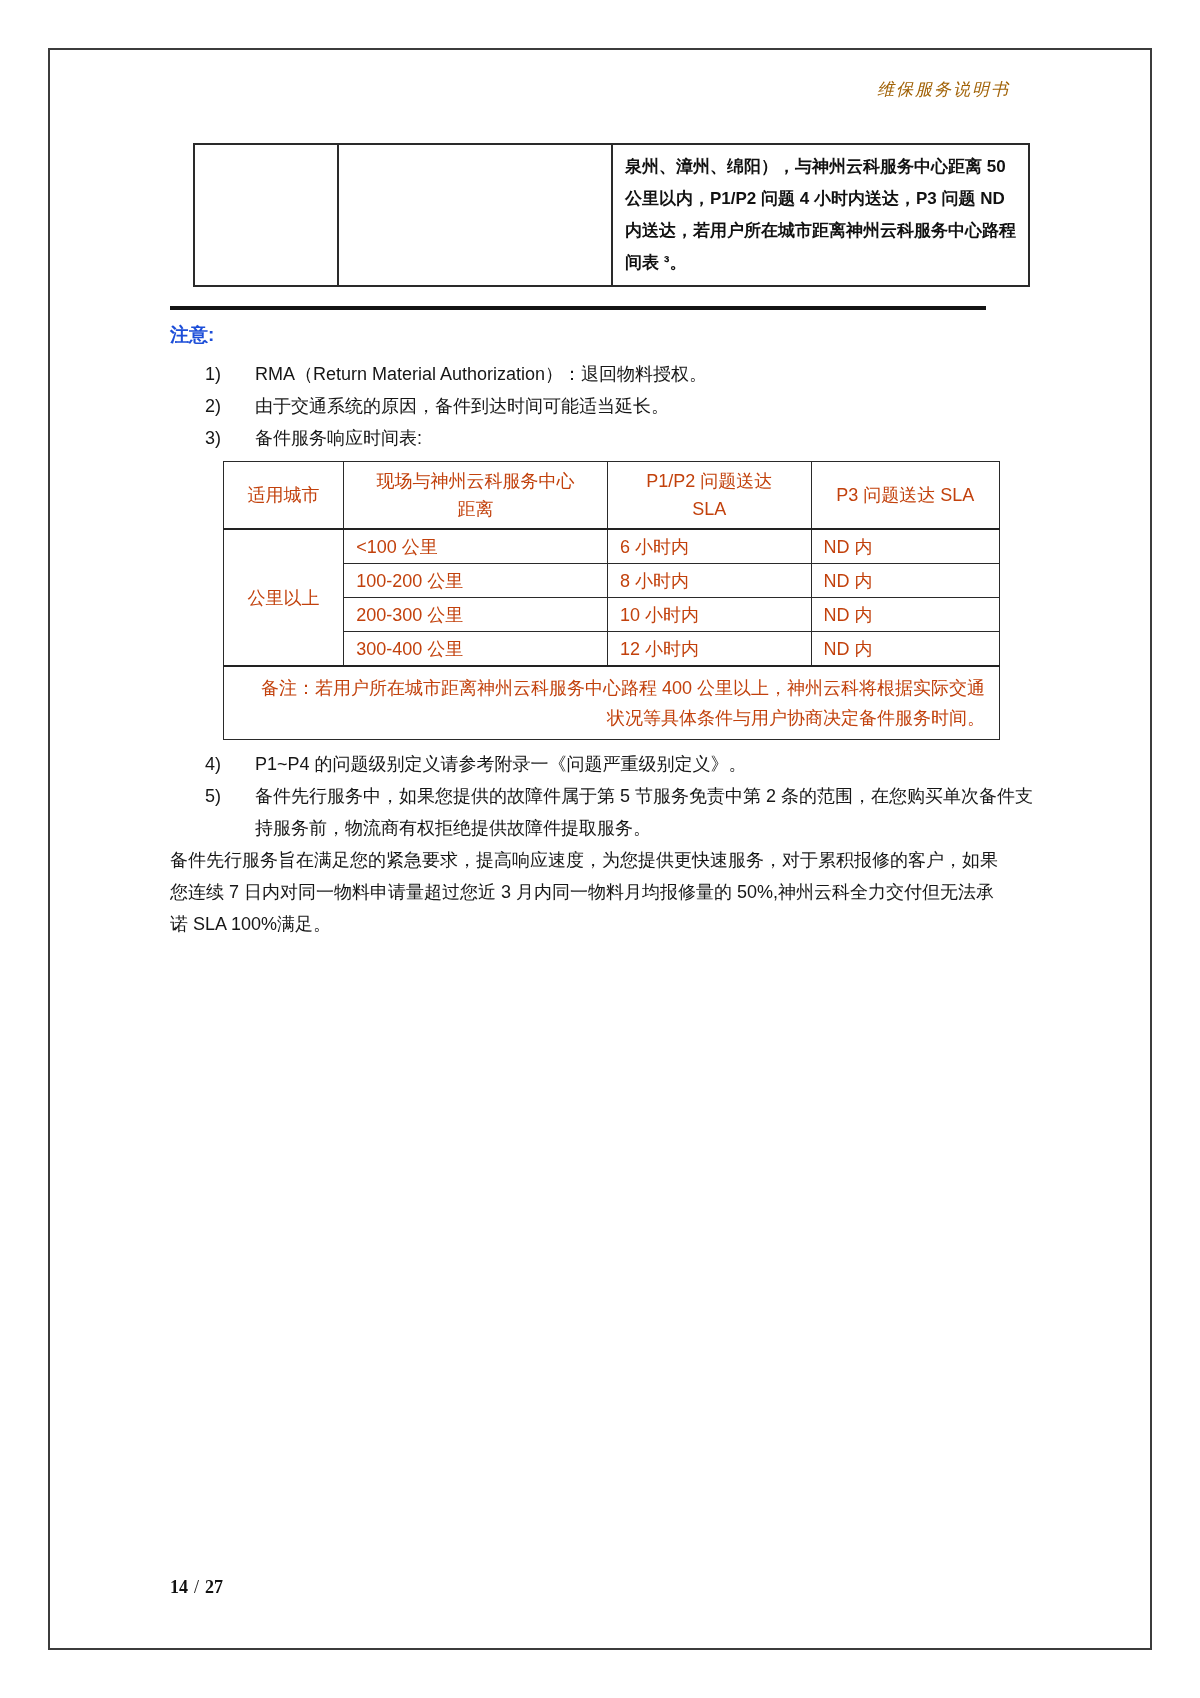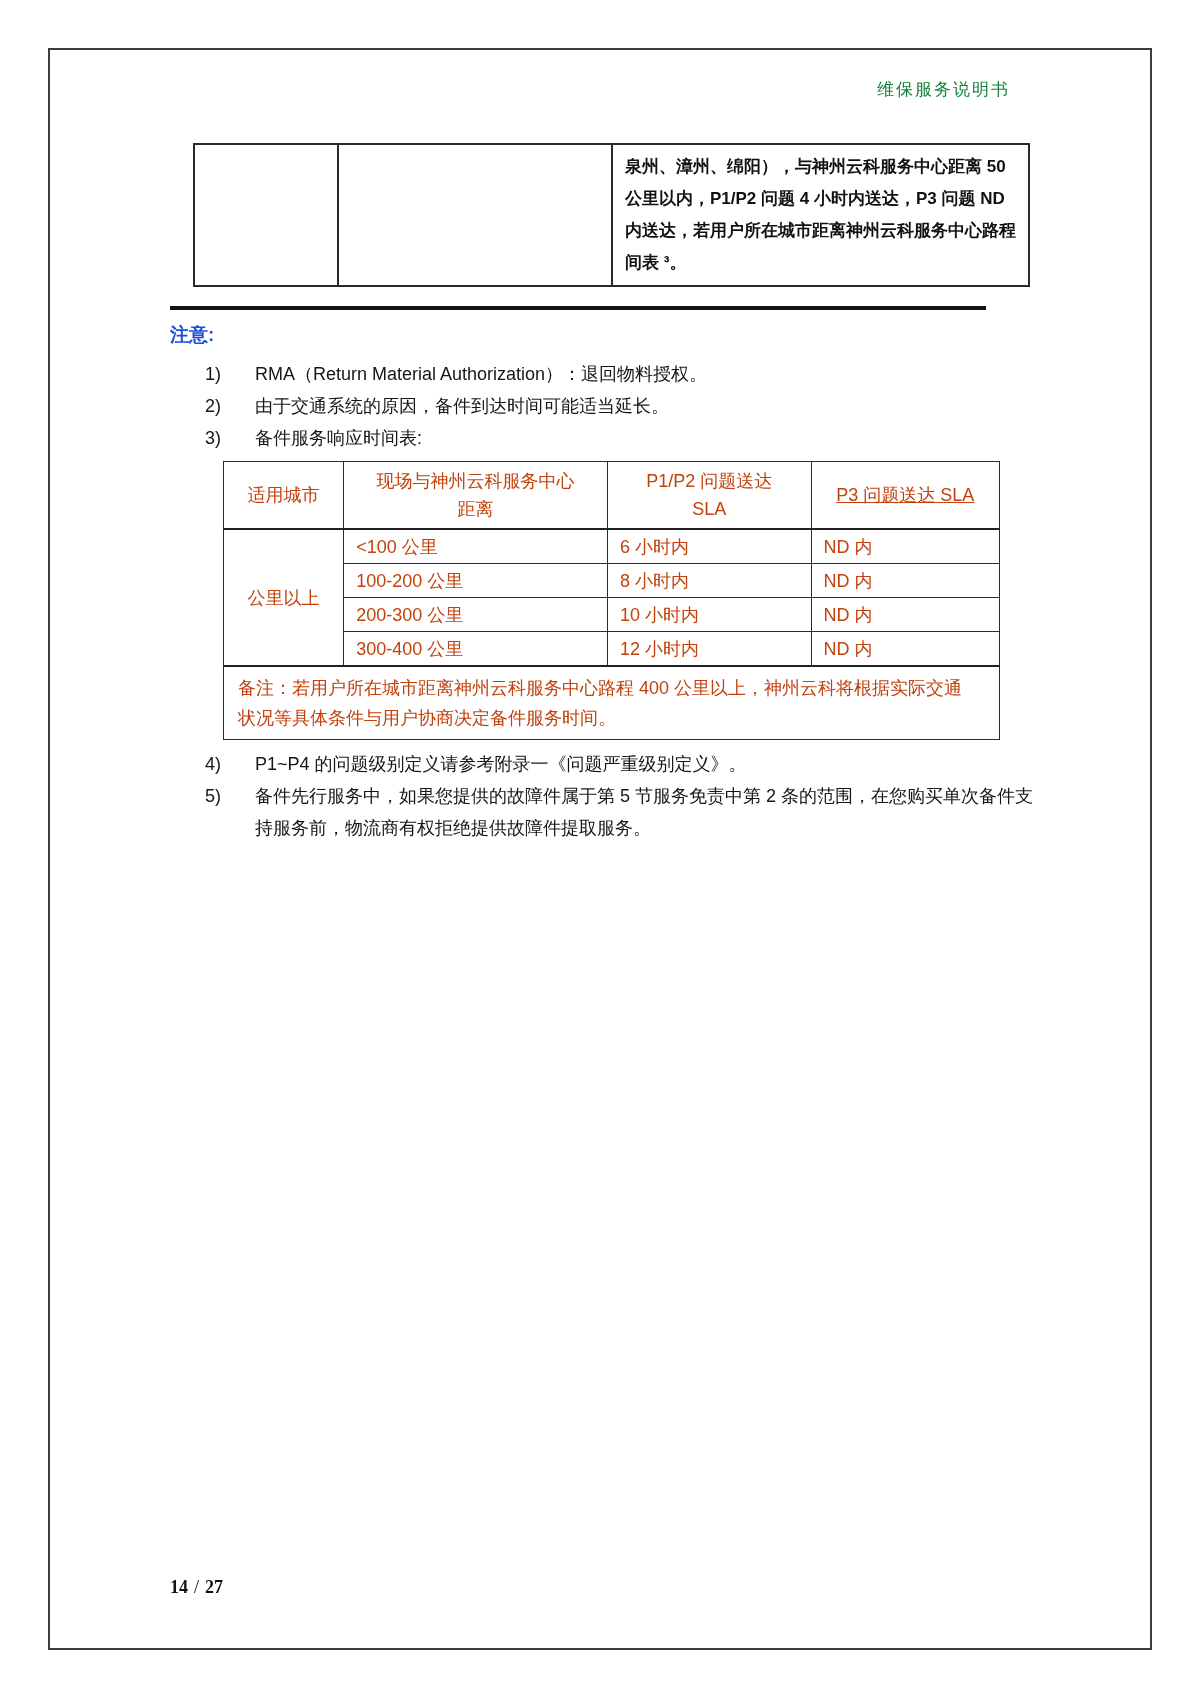--- a/index.html
+++ b/index.html
@@ -7,22 +7,23 @@
     width:1200px;height:1698px;position:relative;background:#ffffff;
     font-family:"Liberation Sans", sans-serif;color:#1c1c1c;
     -webkit-font-smoothing:antialiased;
   }
   .page-border{
     position:absolute;left:48px;top:48px;right:48px;bottom:48px;
     border:2px solid #3c3c3c;background:#fff;
   }
   .header-title{
     position:absolute;top:78px;right:190px;
-    font-family:"Liberation Serif", serif;font-size:17px;letter-spacing:2px;color:#15803d;
+    font-family:"Liberation Serif", serif;font-size:17px;letter-spacing:2px;color:#a16207;
     white-space:nowrap;
+    font-style:italic;
   }
   
   .cont-table{
     position:absolute;left:193px;top:143px;border-collapse:collapse;table-layout:fixed;font-weight:bold;
   }
   .cont-table td{
     border:2px solid #2a2a2a;vertical-align:top;padding:6px 12px;
   }
   .cont-table .c1{width:118px;}
   .cont-table .c2{width:248px;}
@@ -49,28 +50,28 @@
     font-size:18px;color:#c2410c;
   }
   .sla-table th,.sla-table td{border:1.5px solid #2a2a2a;}
   .sla-table th{
     font-weight:normal;text-align:center;vertical-align:middle;padding:5px 4px;
   }
   .sla-table thead th{border-bottom:2.5px solid #222;}
   .sla-table .w1{width:112px;}
   .sla-table .w2{width:257px;}
   .sla-table .w3{width:197px;}
-  .sla-table .w4{width:181px;text-decoration:underline;}
+  .sla-table .w4{width:181px;}
   .hline{display:block;line-height:28px;white-space:nowrap;}
   .sla-table td{height:31px;padding:1px 12px;white-space:nowrap;}
   .sla-table .rowlabel{text-align:center;vertical-align:middle;white-space:nowrap;}
   .sla-table .remark{
     padding:6px 14px;height:auto;border-top:2px solid #222;
   }
-  .remark .rln{display:block;line-height:30px;white-space:nowrap;}
+  .remark .rln{display:block;line-height:30px;white-space:nowrap;text-align:right;}
   .closing{margin-top:0;}
   .closing .cln{display:block;line-height:32px;white-space:nowrap;}
   .footer{
     position:absolute;left:170px;top:1577px;width:816px;text-align:left;
     font-family:"Liberation Serif", serif;font-size:18px;font-weight:bold;color:#111;
   }
   .footer .sep{font-weight:normal;padding:0 6px;}
 </style>
 </head>
 <body>
@@ -171,18 +172,23 @@
   </div>
 
   <div class="note-item">
     <span class="num">5)</span>
     <span class="txt">
       <span class="ln">备件先行服务中，如果您提供的故障件属于第 5 节服务免责中第 2 条的范围，在您购买单次备件支</span>
       <span class="ln">持服务前，物流商有权拒绝提供故障件提取服务。</span>
     </span>
   </div>
 
+  <div class="closing">
+    <span class="cln">备件先行服务旨在满足您的紧急要求，提高响应速度，为您提供更快速服务，对于累积报修的客户，如果</span>
+    <span class="cln">您连续 7 日内对同一物料申请量超过您近 3 月内同一物料月均报修量的 50%,神州云科全力交付但无法承</span>
+    <span class="cln">诺 SLA 100%满足。</span>
+  </div>
 
 </div>
 
 <div class="footer">
   <span>14</span><span class="sep">/</span><span>27</span>
 </div>
 
 </body></html>

